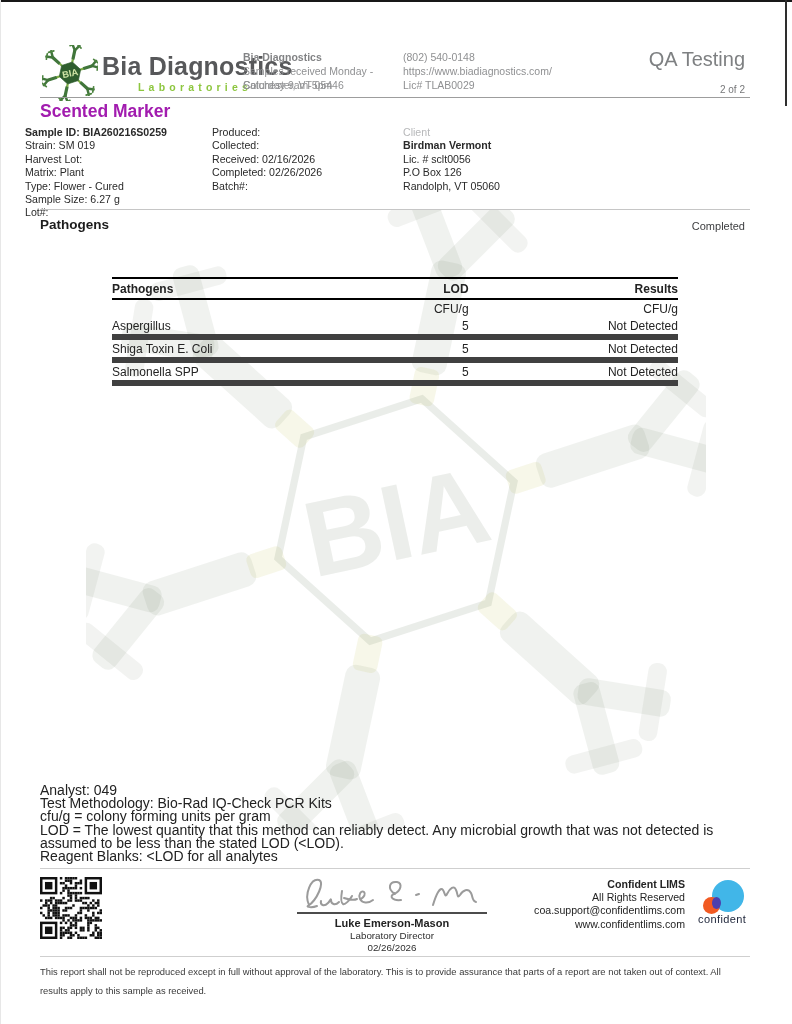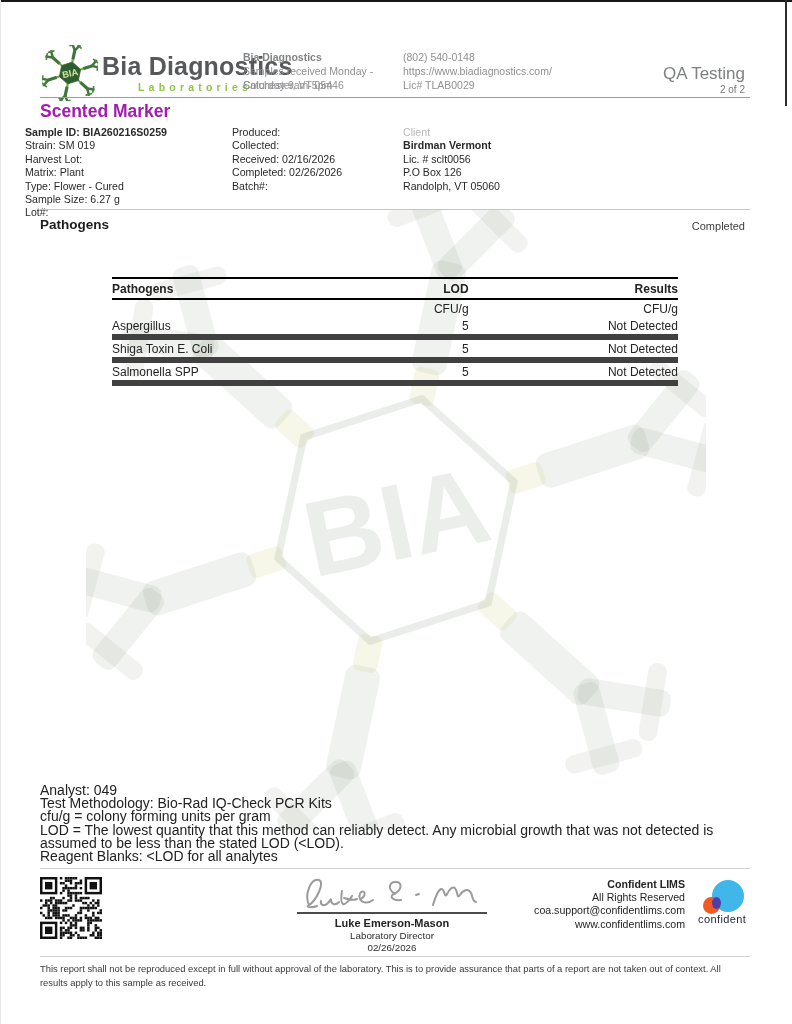--- a/index.html
+++ b/index.html
@@ -18,31 +18,31 @@
   .logo-icon{position:absolute;left:42px;top:45px;width:56px;height:56px;}
   .brand{position:absolute;left:102px;top:53px;}
   .brand-name{font-size:25px;font-weight:700;color:#57585a;letter-spacing:.2px;line-height:26px;}
   .brand-sub{font-size:10.5px;font-weight:700;color:#8dc63f;letter-spacing:4.2px;margin-top:2px;padding-left:36px;}
   .hdr-col{position:absolute;top:50px;font-size:10.5px;line-height:14px;color:#8f9092;}
   .hdr-lab{left:243px;width:165px;}
   .hdr-lab .b{font-weight:700;color:#828385;}
   .overlapwrap{position:relative;height:14px;}
   .overlapwrap span{position:absolute;left:0;top:0;white-space:nowrap;}
   .hdr-contact{left:403px;width:220px;}
-  .qa-label{position:absolute;right:47px;top:48px;font-size:17px;color:#7e8082;margin-top:16px;}
+  .qa-label{position:absolute;right:47px;top:48px;font-size:20px;color:#7e8082;}
   .page-num{position:absolute;right:47px;top:84px;font-size:10px;color:#77787a;}
   .hdr-rule{position:absolute;left:40px;top:97px;width:710px;height:1px;background:#9d9d9d;}
 
   .product-title{position:absolute;left:40px;top:101px;font-size:17.5px;font-weight:800;color:#a21caf;}
 
   
   .info{position:absolute;top:126px;font-size:10.6px;line-height:13.4px;color:#2a2a2a;}
   .info .b{font-weight:700;}
   .info-c1{left:25px;width:185px;}
-  .info-c2{left:232px;width:175px;}
+  .info-c2{left:212px;width:175px;}
   .info-c3{left:403px;width:220px;}
   .client-label{color:#b7b8ba;}
 
   .sec-rule{position:absolute;left:40px;top:209px;width:710px;height:1px;background:#c6c6c6;}
   .sec-title{position:absolute;left:40px;top:217px;font-size:13.5px;font-weight:700;color:#1c1c1c;}
   .sec-status{position:absolute;right:47px;top:220px;font-size:11px;color:#3d3e40;}
 
   
   .rtable{position:absolute;left:112px;top:277px;width:566px;font-size:12px;}
   .t-row{display:flex;align-items:center;}
@@ -67,21 +67,21 @@
 
   .lims{position:absolute;right:107px;top:878px;width:250px;text-align:right;font-size:10.6px;line-height:13.2px;color:#242424;}
   .lims .b{font-weight:700;}
   .clogo{position:absolute;left:700px;top:878px;width:60px;height:50px;}
   .clogo .c-blue{position:absolute;left:12px;top:2px;width:32px;height:32px;border-radius:50%;background:#41b6e8;}
   .clogo .c-orange{position:absolute;left:3px;top:19px;width:17px;height:17px;border-radius:50%;background:#f15a22;}
   .clogo .c-purple{position:absolute;left:12px;top:19px;width:9px;height:12px;border-radius:50%;background:#4b3fae;}
   .clogo-text{position:absolute;left:698px;top:913px;font-size:11px;color:#22293d;letter-spacing:.4px;}
 
   .rule3{position:absolute;left:40px;top:956px;width:710px;height:1px;background:#cfcfcf;}
-  .disclaimer{position:absolute;left:40px;top:962px;width:706px;font-size:9.4px;line-height:14px;color:#3a3a3a;}
+  .disclaimer{position:absolute;left:40px;top:962px;width:706px;font-size:9.4px;line-height:19px;color:#3a3a3a;}
 </style>
 </head>
 <body>
 
 <div class="page">
   <div class="edge-top"></div>
   <div class="edge-right"></div>
   <div class="edge-left"></div>
 
   <svg class="watermark" viewBox="0 0 600 600">

